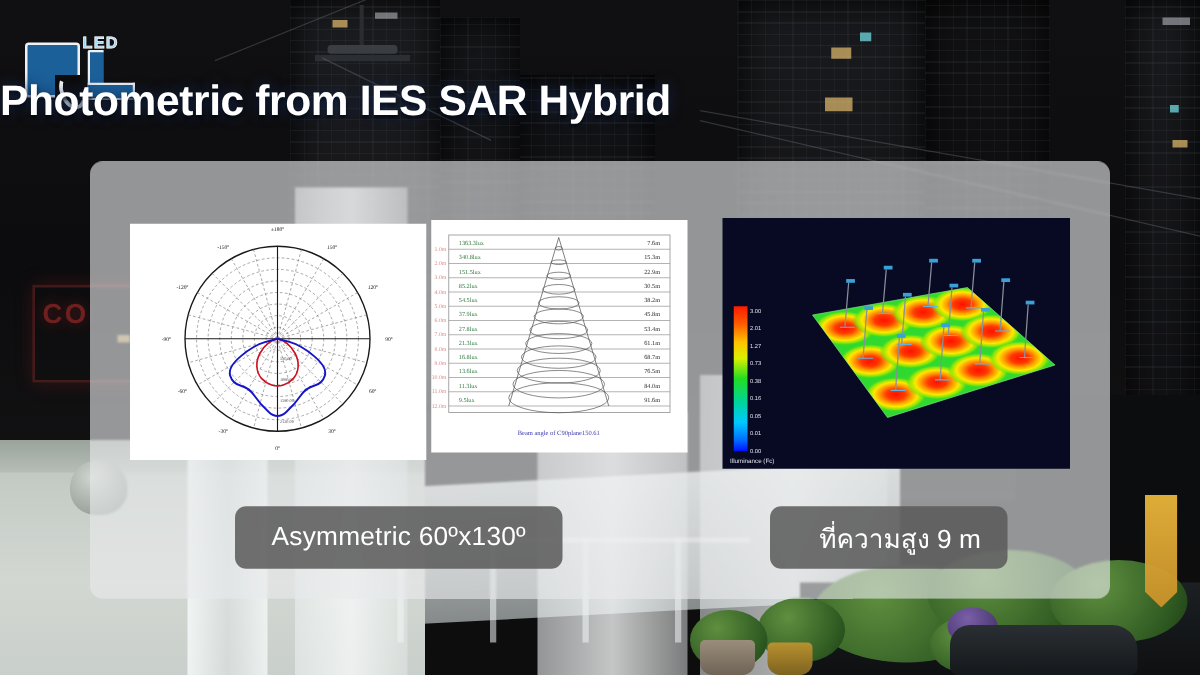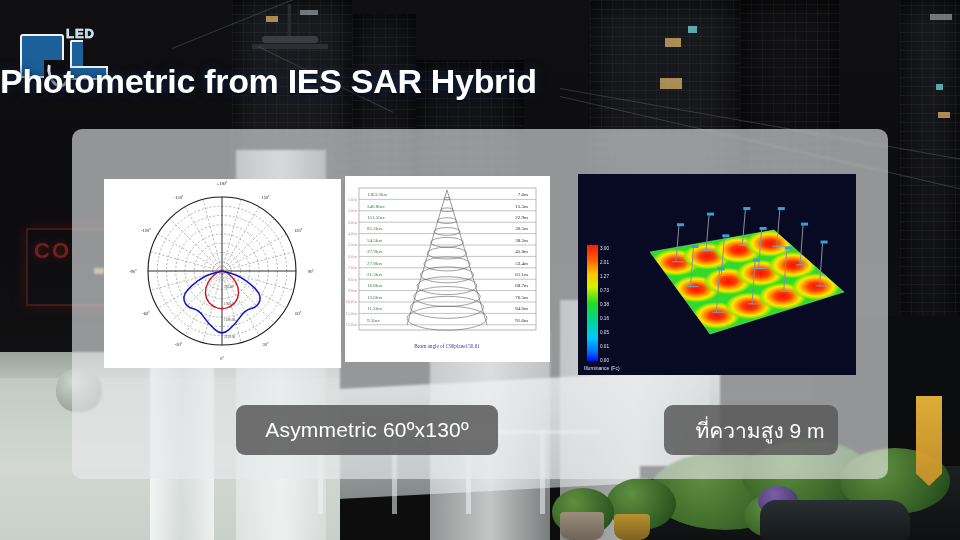--- a/index.html
+++ b/index.html
@@ -197,24 +197,23 @@
   #iso-svg { display:block; width:278px; height:201px; }
 
   
   .caption-chip {
     position:absolute;
     background:rgba(90,90,90,.86);
     border-radius:9px;
     color:#ffffff;
     display:flex; align-items:center; justify-content:center;
     font-weight:400;
-    margin-left:48px;
   }
   #caption-left  { left:188px; top:405px; width:262px; height:50px; font-size:21px; letter-spacing:.2px; }
-  #caption-right { left:616px; top:405px; width:174px; height:50px; font-size:21px;padding-left:18px; }
+  #caption-right { left:616px; top:405px; width:190px; height:50px; font-size:21px;padding-left:18px; }
 </style>
 </head>
 <body>
 
 <div id="bg-photo">
   <div class="bg-sky"></div>
 
   <div class="bld b1">
       <div class="win-grid"></div>
     </div>

